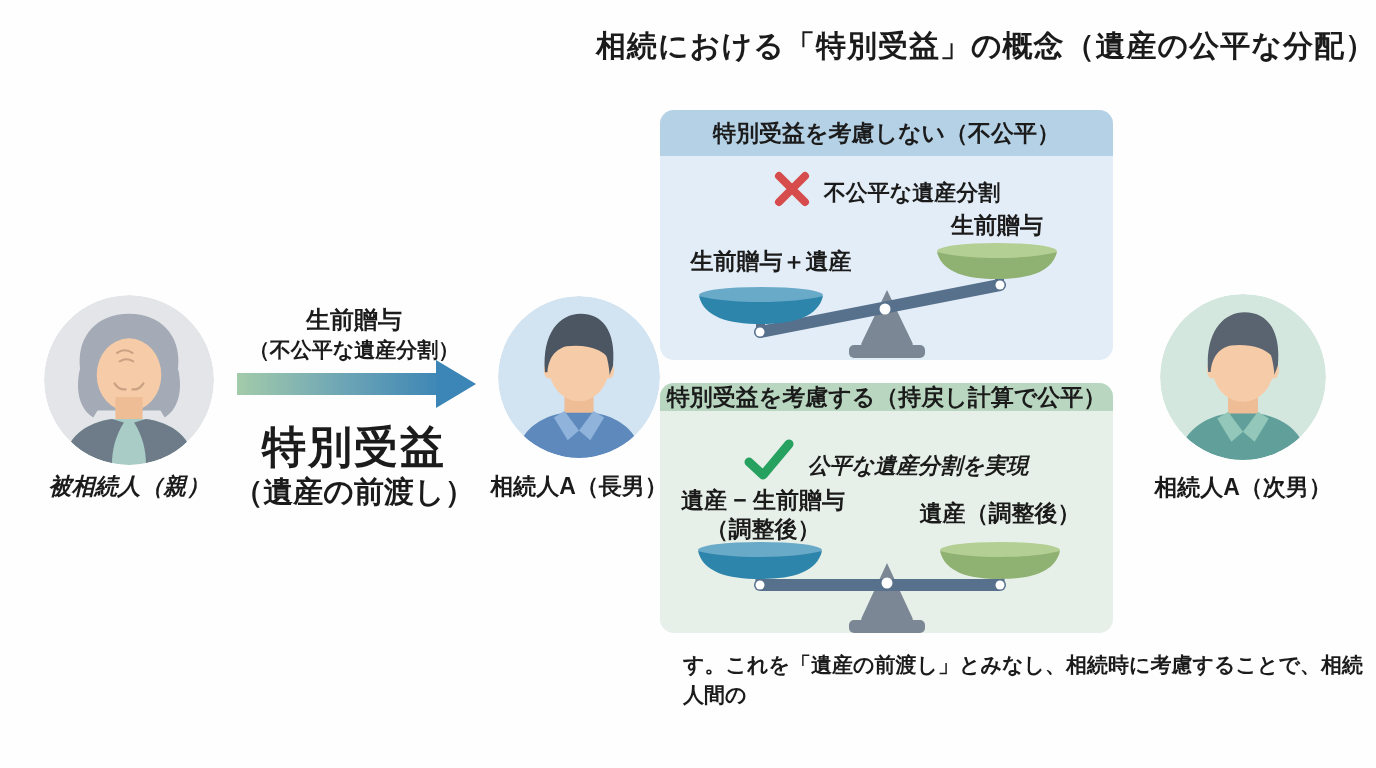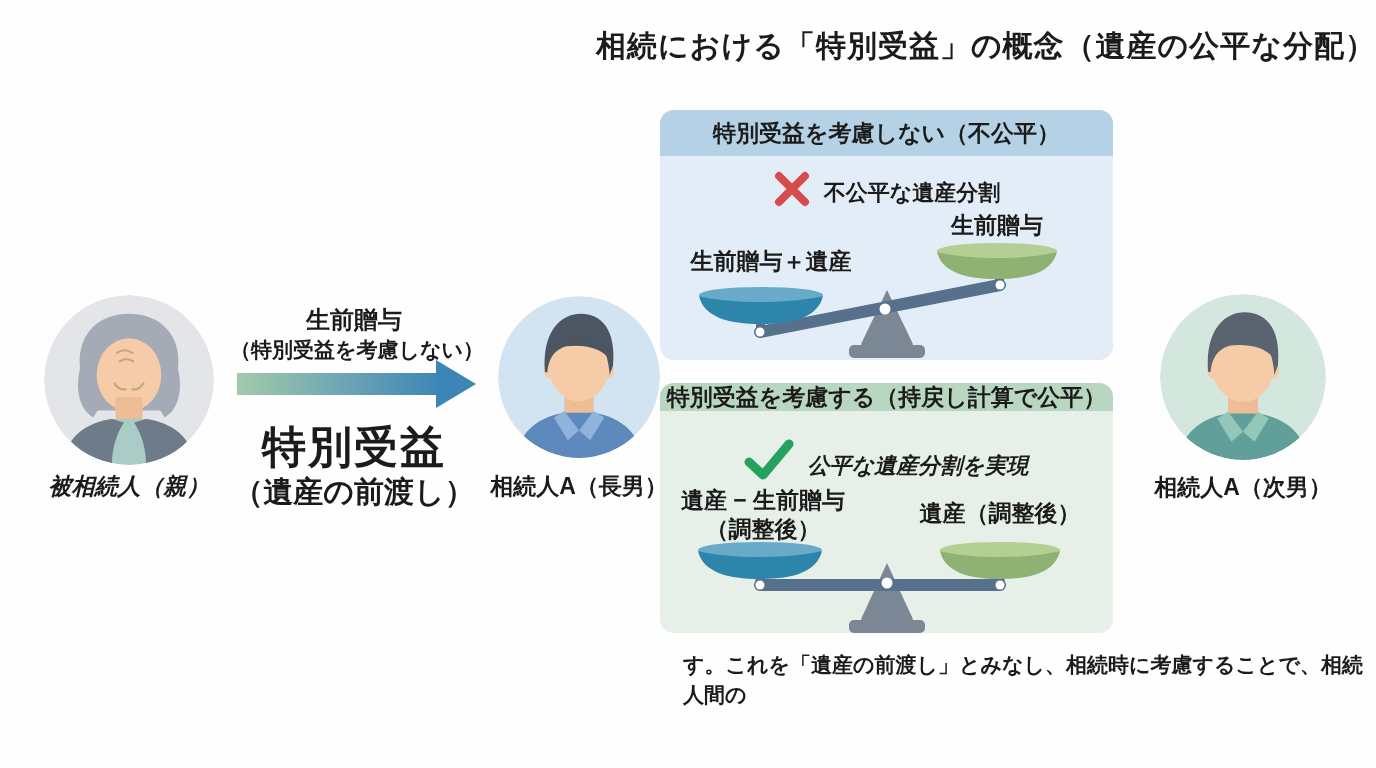--- a/index.html
+++ b/index.html
@@ -103,21 +103,21 @@
         <rect x="42" y="60" width="16" height="20" fill="#eebd96"></rect>
         <path d="M12 100 C12 84 25 75 40 73 L60 73 C75 75 88 84 88 100 Z" fill="#a9cdc6"></path>
         <path d="M12 100 C12 84 25 75 40 73 L47 75 C42 83 40 91 40 100 Z" fill="#6e7b89"></path>
         <path d="M88 100 C88 84 75 75 60 73 L53 75 C58 83 60 91 60 100 Z" fill="#6e7b89"></path>
       </g>
     </svg>
     <div class="person-label">被相続人（親）</div>
   </div>
 
   <div class="gift-text" id="gift-top">生前贈与</div>
-  <div class="gift-text" id="gift-top-sub">（特別受益を考慮しない）</div>
+  <div class="gift-text" id="gift-top-sub">（不公平な遺産分割）</div>
   <div class="arrow-shaft"></div>
   <div class="arrow-head"></div>
   <div class="gift-text" id="gift-bottom">特別受益</div>
   <div class="gift-text" id="gift-bottom-sub">（遺産の前渡し）</div>
 
   <div class="person" id="person-heir-a">
     <svg class="avatar" width="162" height="162" viewBox="0 0 100 100">
       <defs>
           <clipPath id="clip-a">
             <circle cx="50" cy="50" r="50"></circle>

